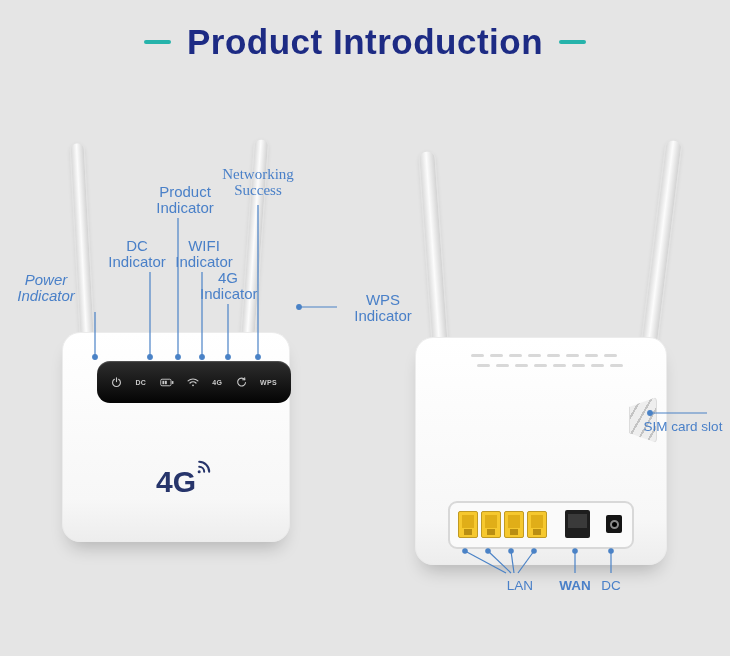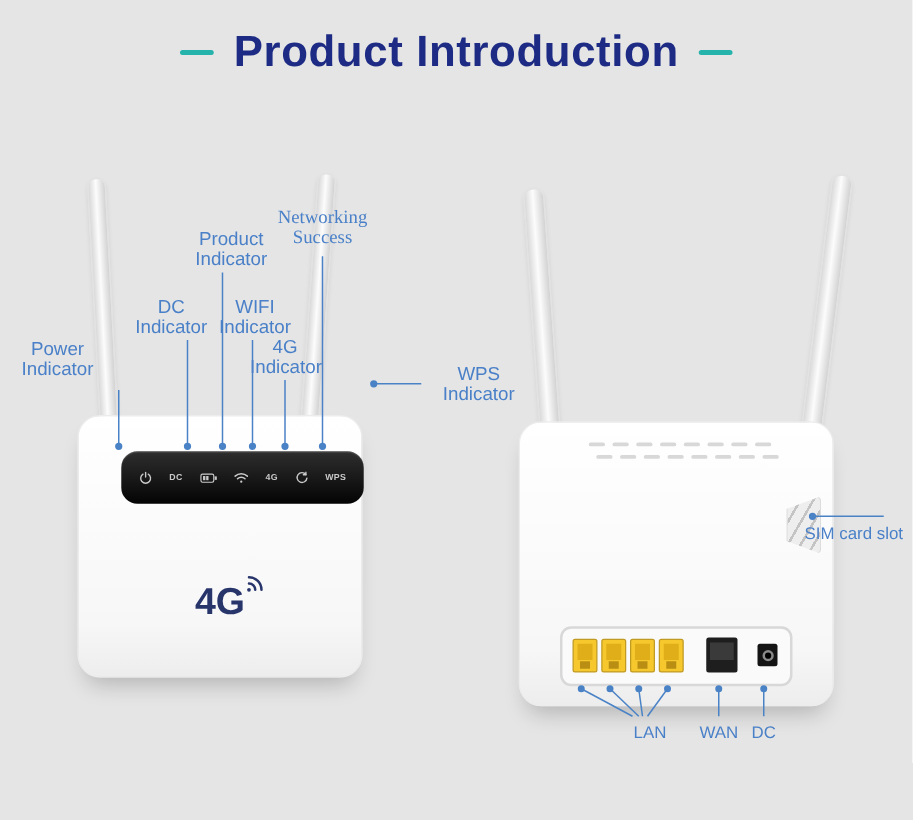--- a/index.html
+++ b/index.html
@@ -67,30 +67,30 @@
            border-radius:2px;display:flex;align-items:center;justify-content:center;}
   .dc-jack .pin{width:9px;height:9px;border-radius:50%;border:2px solid #8a8a8a;background:#000;box-sizing:border-box;}
 
   
   .leads{position:absolute;left:0;top:0;z-index:5;pointer-events:none;}
 
   
   .callout{position:absolute;z-index:6;color:#4a80c8;font-size:15px;line-height:16px;text-align:center;}
   .callout span{display:block;}
   .small{font-size:13.5px;line-height:15px;}
-  .co-power{left:0;top:272px;width:92px;}
+  .co-power{left:0;top:272px;width:92px;font-style:italic;}
   .co-dc{left:104px;top:238px;width:66px;}
   .co-batt{left:146px;top:184px;width:78px;}
   .co-wifi{left:170px;top:238px;width:68px;}
   .co-4g{left:200px;top:270px;width:56px;}
   .co-net{left:212px;top:166px;width:92px;font-family:Liberation Serif, serif;}
   .co-wps{left:340px;top:292px;width:86px;}
   .co-sim{left:634px;top:419px;width:98px;}
   .co-lan{left:495px;top:578px;width:50px;}
-  .co-wan{left:553px;top:578px;width:44px;}
+  .co-wan{left:553px;top:578px;width:44px;font-weight:bold;}
   .co-dcj{left:596px;top:578px;width:30px;}
 </style>
 </head>
 <body>
 
 <div class="stage">
 
   <header class="title-row">
     <span class="dash"></span>
     <h1 class="title">Product Introduction</h1>

